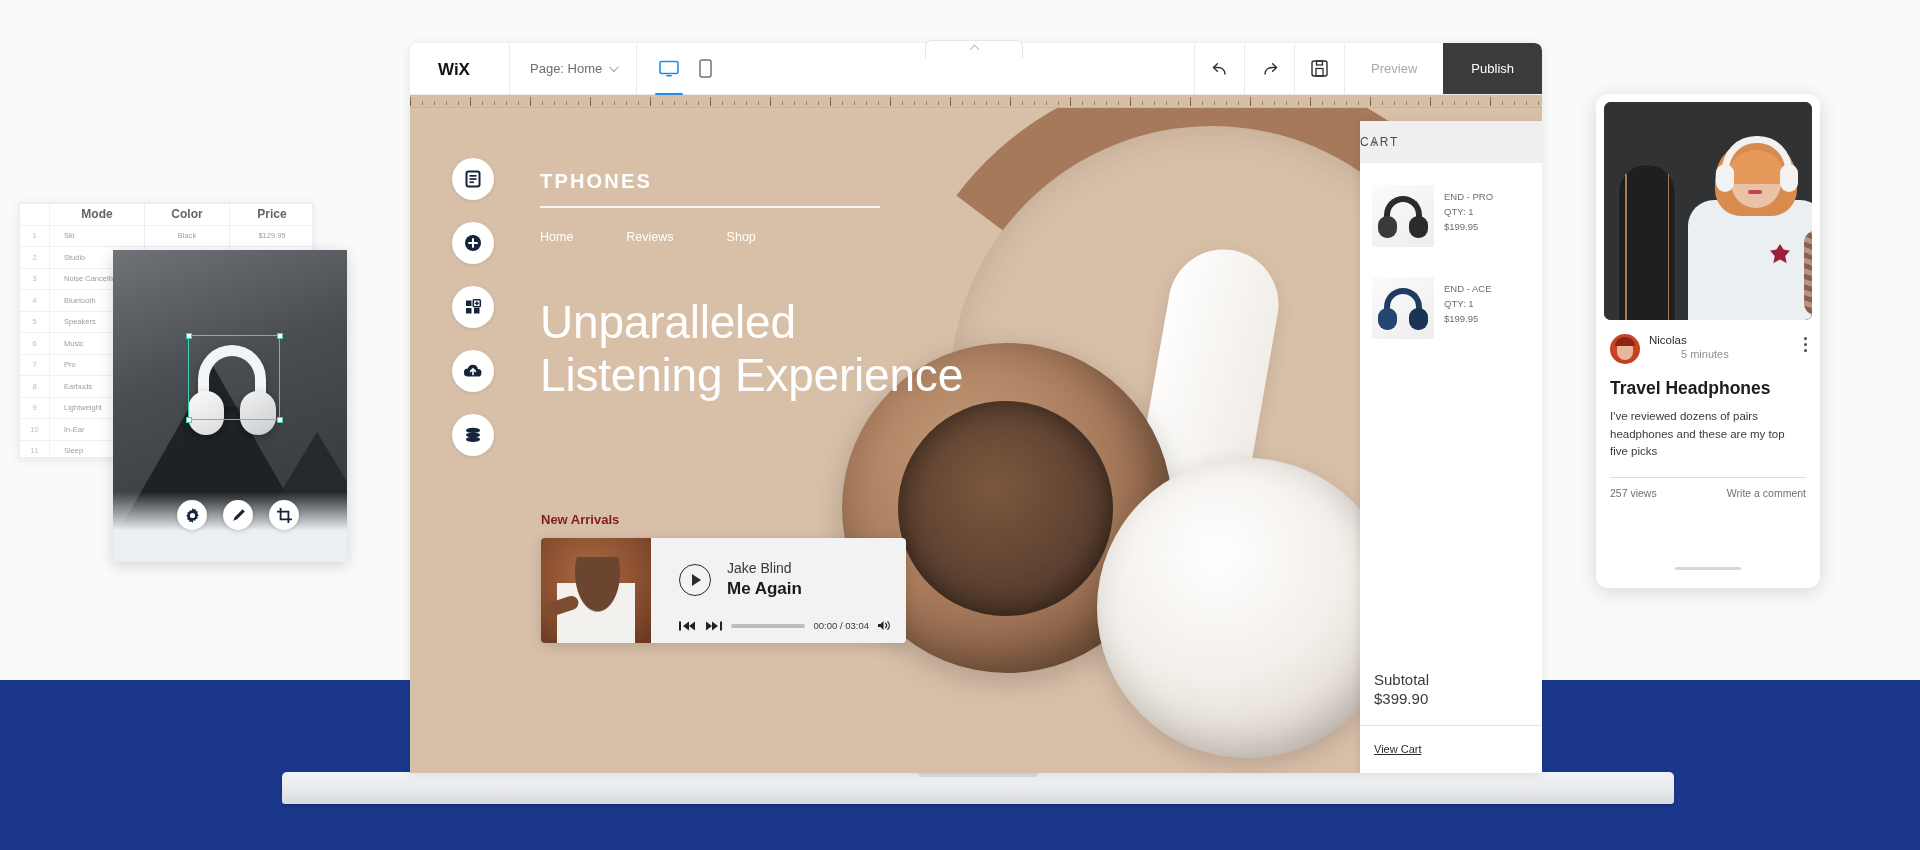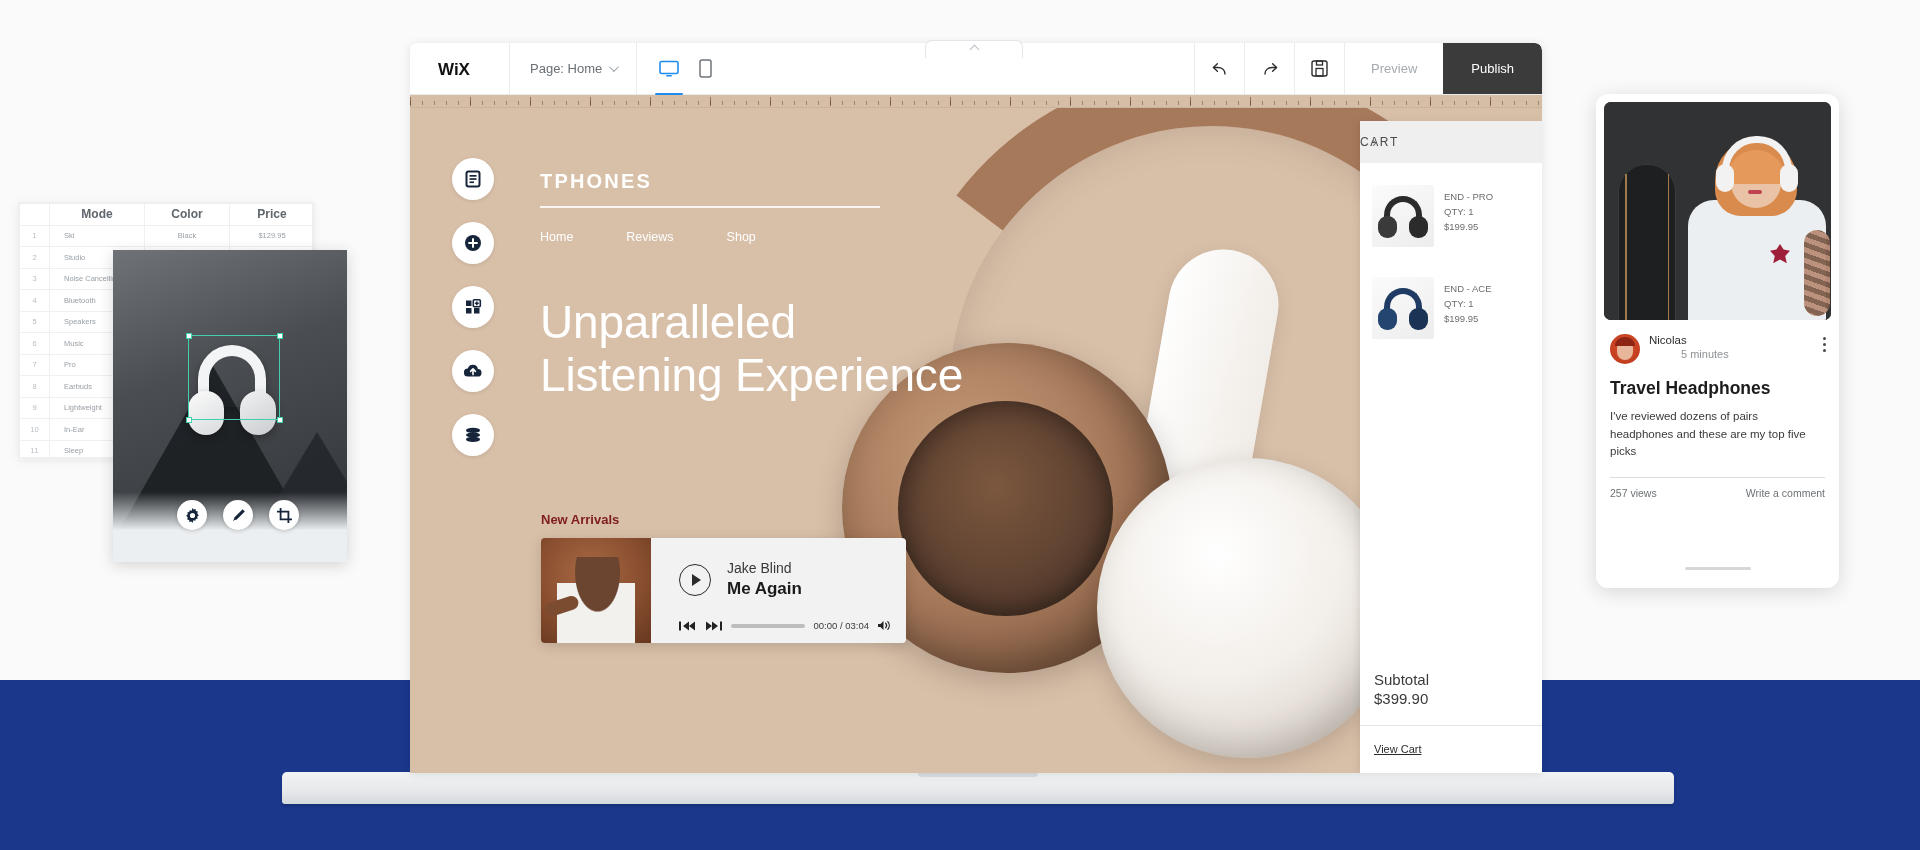--- a/index.html
+++ b/index.html
@@ -271,21 +271,21 @@
   .sel-box { position:absolute; left:188px; top:335px; width:92px; height:85px; border:1.3px solid #3fd1ae; z-index:4; }
   .sel-box i { position:absolute; width:6px; height:6px; background:#fff; border:1.2px solid #3fd1ae; }
   .sel-box i.tl { left:-3.5px; top:-3.5px; } .sel-box i.tr { right:-3.5px; top:-3.5px; }
   .sel-box i.bl { left:-3.5px; bottom:-3.5px; } .sel-box i.br { right:-3.5px; bottom:-3.5px; }
   .img-tools { position:absolute; left:177px; top:500px; display:flex; gap:16px; z-index:5; }
   .img-tool { width:30px; height:30px; border-radius:50%; background:#fff; display:flex;
     align-items:center; justify-content:center; box-shadow:0 1px 4px rgba(0,0,0,.2); cursor:pointer; }
 
   
   .mobile-card {
-    position:absolute; left:1596px; top:94px; width:243px; height:494px;
+    position:absolute; left:1596px; top:94px; width:224px; height:494px;
     background:#fff; border-radius:12px; box-shadow:0 4px 20px rgba(0,0,0,.14);
     overflow:hidden;
   }
   .mc-photo { height:218px; margin:8px 8px 0 8px; border-radius:7px; overflow:hidden; position:relative;
     background: linear-gradient(170deg,#343638 0%, #2b2d2f 60%, #232527 100%); }
   .mc-photo .wall { position:absolute; inset:0; background:#303234; }
   .mc-photo .board { position:absolute; left:14px; top:62px; width:58px; height:170px;
     border-radius:28px 28px 10px 10px; background:#1d1f21; box-shadow: inset 0 0 0 1px #3a3c3e; }
   .mc-photo .board:before { content:""; position:absolute; left:7px; top:10px; width:1.5px; height:150px; background:#b98c54; opacity:.85;}
   .mc-photo .board:after { content:""; position:absolute; right:7px; top:10px; width:1.5px; height:150px; background:#b98c54; opacity:.85;}

